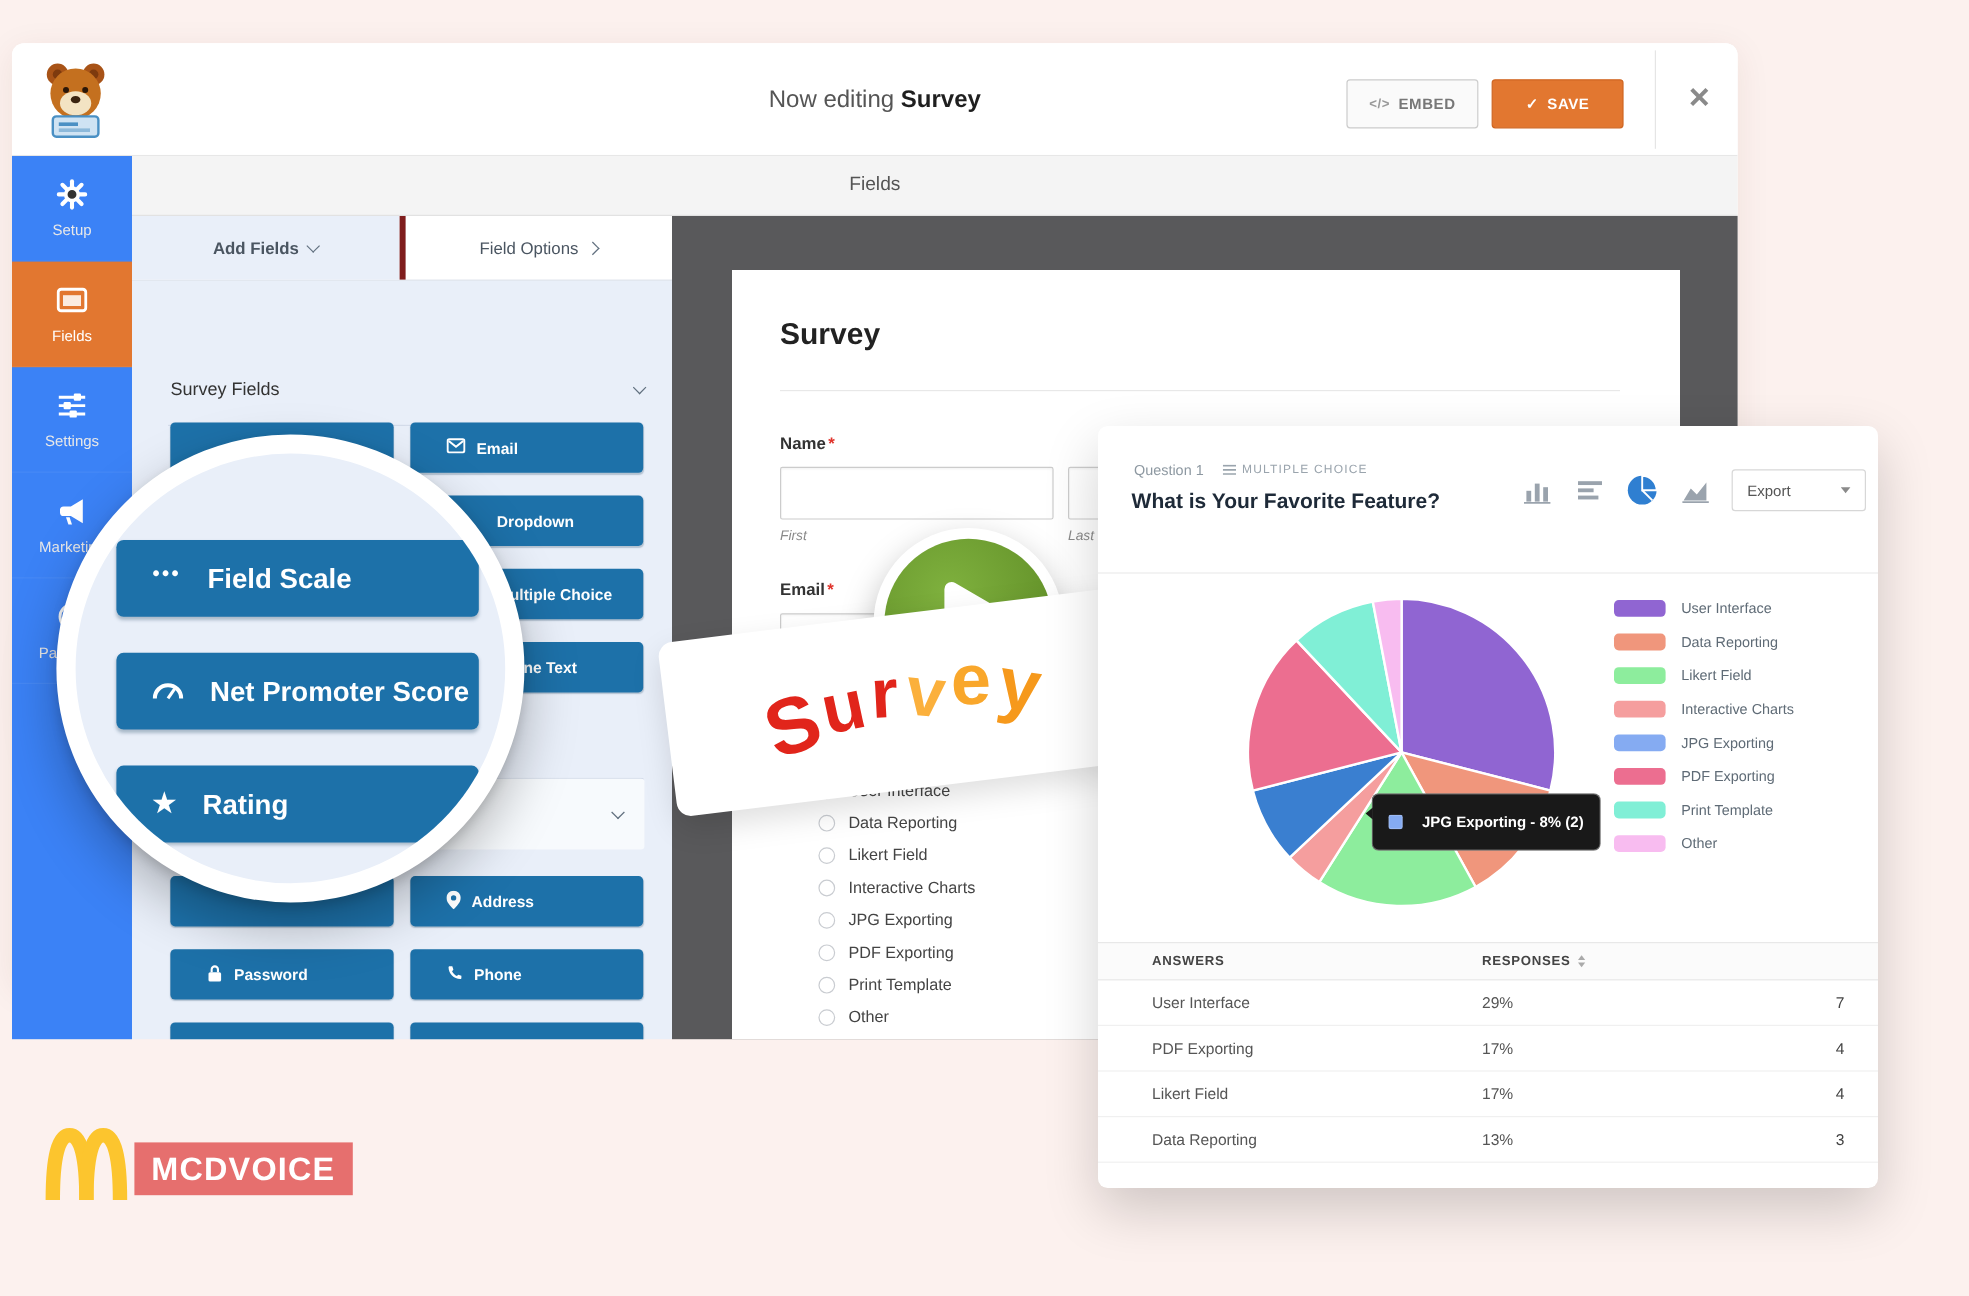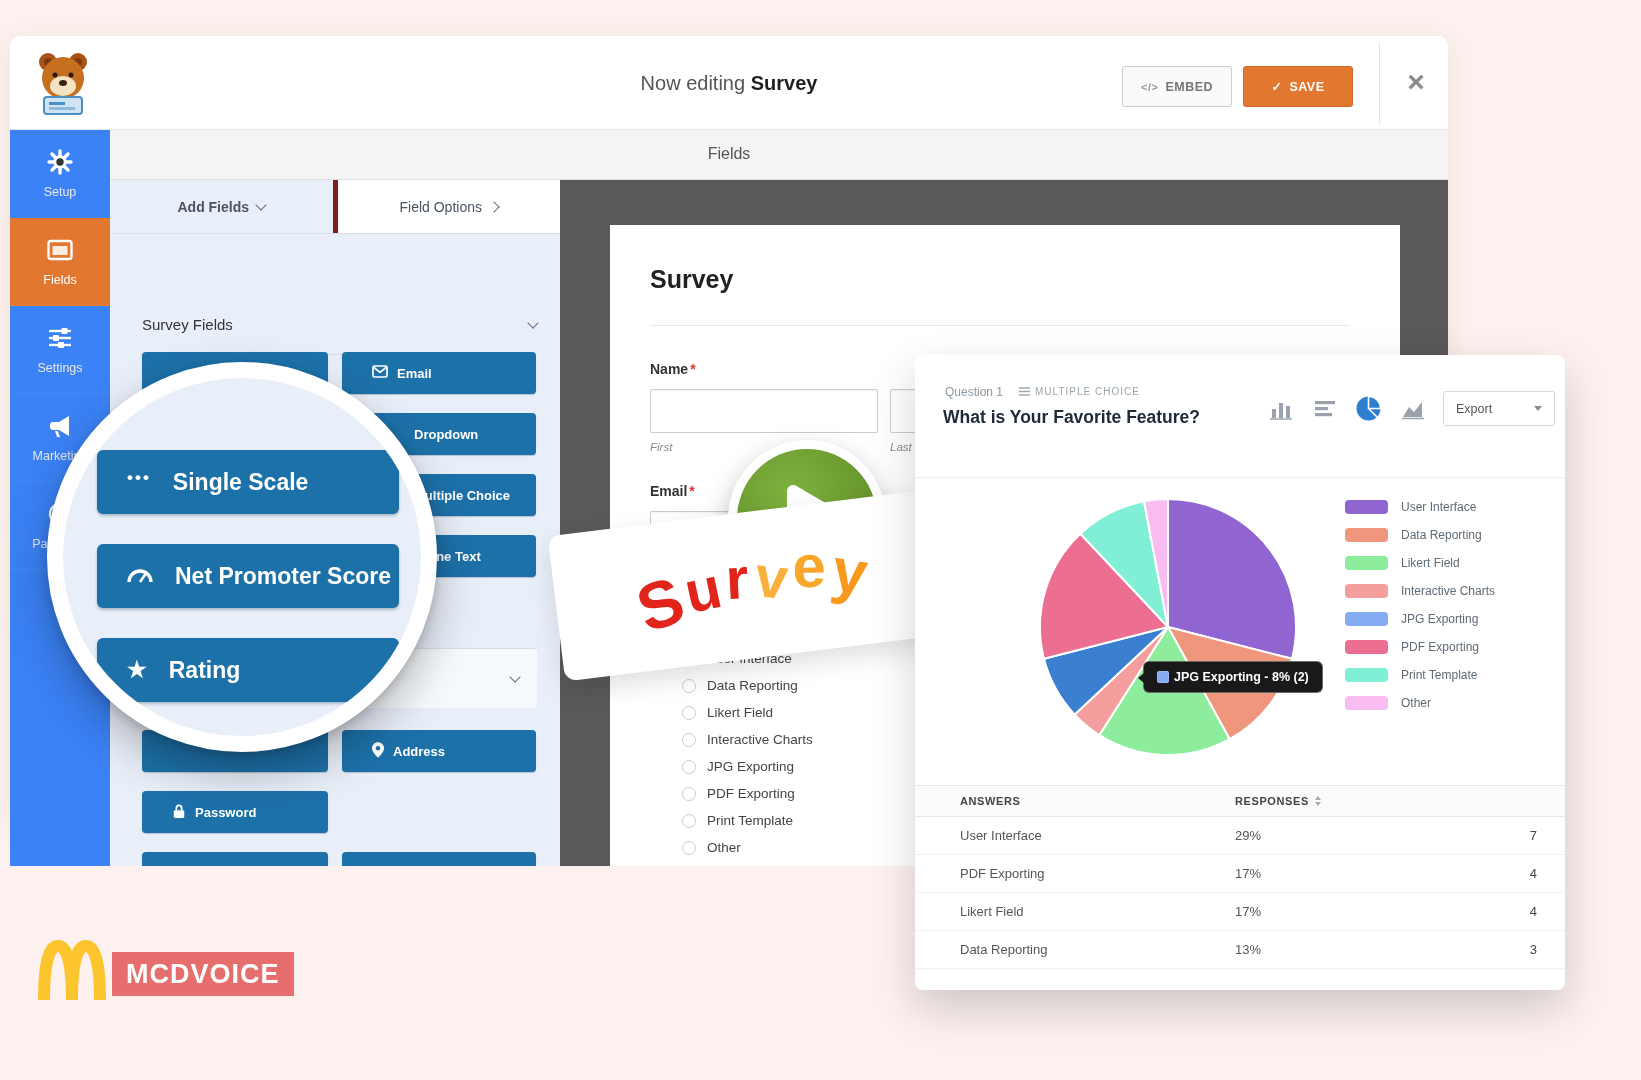--- a/index.html
+++ b/index.html
@@ -109,22 +109,22 @@
   .view-icons { position:absolute; left:352px; top:40px; display:flex; gap:17px; align-items:center; }
   .vicon { width:27px; height:27px; display:flex; align-items:center; justify-content:center; cursor:pointer; }
   .export { position:absolute; left:528px; top:36px; width:112px; height:35px; border:1px solid #d7d7d7; border-radius:3px;
             display:flex; align-items:center; justify-content:space-between; padding:0 12px; font-size:12.5px; color:#555; cursor:pointer; }
   .caret { width:0; height:0; border-left:4px solid transparent; border-right:4px solid transparent; border-top:5px solid #8a8a8a; }
   .card-rule { position:absolute; left:0; top:122px; width:650px; height:1px; background:#ececec; }
   .legend { position:absolute; left:430px; top:138px; }
   .litem { display:flex; align-items:center; gap:13px; height:28px; }
   .lsw { width:43px; height:14px; border-radius:4px; }
   .llabel { font-size:12px; color:#5f6b76; }
-  .tooltip { position:absolute; left:228px; top:306px; height:32px; background:#191919; border:1px solid rgba(255,255,255,.35);
-             border-radius:6px; display:flex; align-items:center; gap:5px; padding:0 13px; color:#fff; font-size:12.5px;
+  .tooltip { position:absolute; left:228px; top:306px; height:48px; background:#191919; border:1px solid rgba(255,255,255,.35);
+             border-radius:6px; display:flex; align-items:center; gap:16px; padding:0 13px; color:#fff; font-size:12.5px;
              font-weight:bold; white-space:nowrap; z-index:6; }
   .tooltip:before { content:""; position:absolute; left:-6px; top:11px; width:0; height:0;
                     border-top:5px solid transparent; border-bottom:5px solid transparent; border-right:6px solid #191919; }
   .tt-sw { width:12px; height:12px; border-radius:2px; border:1px solid #fff3; }
   .rtable { position:absolute; left:0; top:430px; width:650px; }
   .thead { height:32px; background:#fbfbfb; border-top:1px solid #e8e8e8; border-bottom:1px solid #e8e8e8;
            display:flex; align-items:center; font-size:11px; font-weight:bold; color:#444; letter-spacing:.6px; }
   .th1 { margin-left:45px; width:275px; }
   .th2 { display:flex; align-items:center; gap:6px; }
   .sort { display:inline-flex; flex-direction:column; gap:2px; }
@@ -310,20 +310,28 @@
 
       <div class="fbtn colL" style="top:557px">
         <span>
           <svg width="14" height="16" viewBox="0 0 16 18">
               <rect x="2" y="8" width="12" height="9" rx="1.6" fill="#fff"></rect>
               <path d="M5 8V5.5a3 3 0 0 1 6 0V8" fill="none" stroke="#fff" stroke-width="2"></path>
             </svg>
         </span>
         <span>Password</span>
       </div>
+      <div class="fbtn colR" style="top:557px">
+        <span>
+          <svg width="14" height="14" viewBox="0 0 20 20">
+              <path fill="#fff" d="M4.5 2C3.7 2 3 2.7 3 3.5 3 12.6 10.4 20 19.5 20c.8 0 1.5-.7 1.5-1.5v-3.2l-4.4-1.5-1.9 1.9c-2.9-1.5-5.3-3.9-6.8-6.8l1.9-1.9L8.3 2H4.5z" transform="scale(.85)"></path>
+            </svg>
+        </span>
+        <span>Phone</span>
+      </div>
 
       <div class="fbtn colL" style="top:618px"></div>
       <div class="fbtn colR" style="top:618px"></div>
     </div>
 
     <div class="abs preview">
       <div class="page">
         <div class="pg-title">Survey</div>
         <div class="pg-rule"></div>
 
@@ -369,21 +377,21 @@
         <div class="opt" style="left:72px; top:615px">
           <span class="radio"></span>
           <span>Other</span>
           </div>
       </div>
     </div>
 
     <div class="abs magnifier">
       <div class="mbtn" style="top:72px">
         <span class="mdots">•••</span>
-        <span>Single Scale</span>
+        <span>Field Scale</span>
       </div>
       <div class="mbtn" style="top:166px">
         <span>
           <svg width="26" height="18" viewBox="0 0 26 18">
               <path d="M2 16a11 11 0 0 1 22 0" fill="none" stroke="#fff" stroke-width="3.4"></path>
               <line x1="13" y1="16" x2="18.5" y2="8" stroke="#fff" stroke-width="2.6"></line>
             </svg>
         </span>
         <span>Net Promoter Score</span>
       </div>

